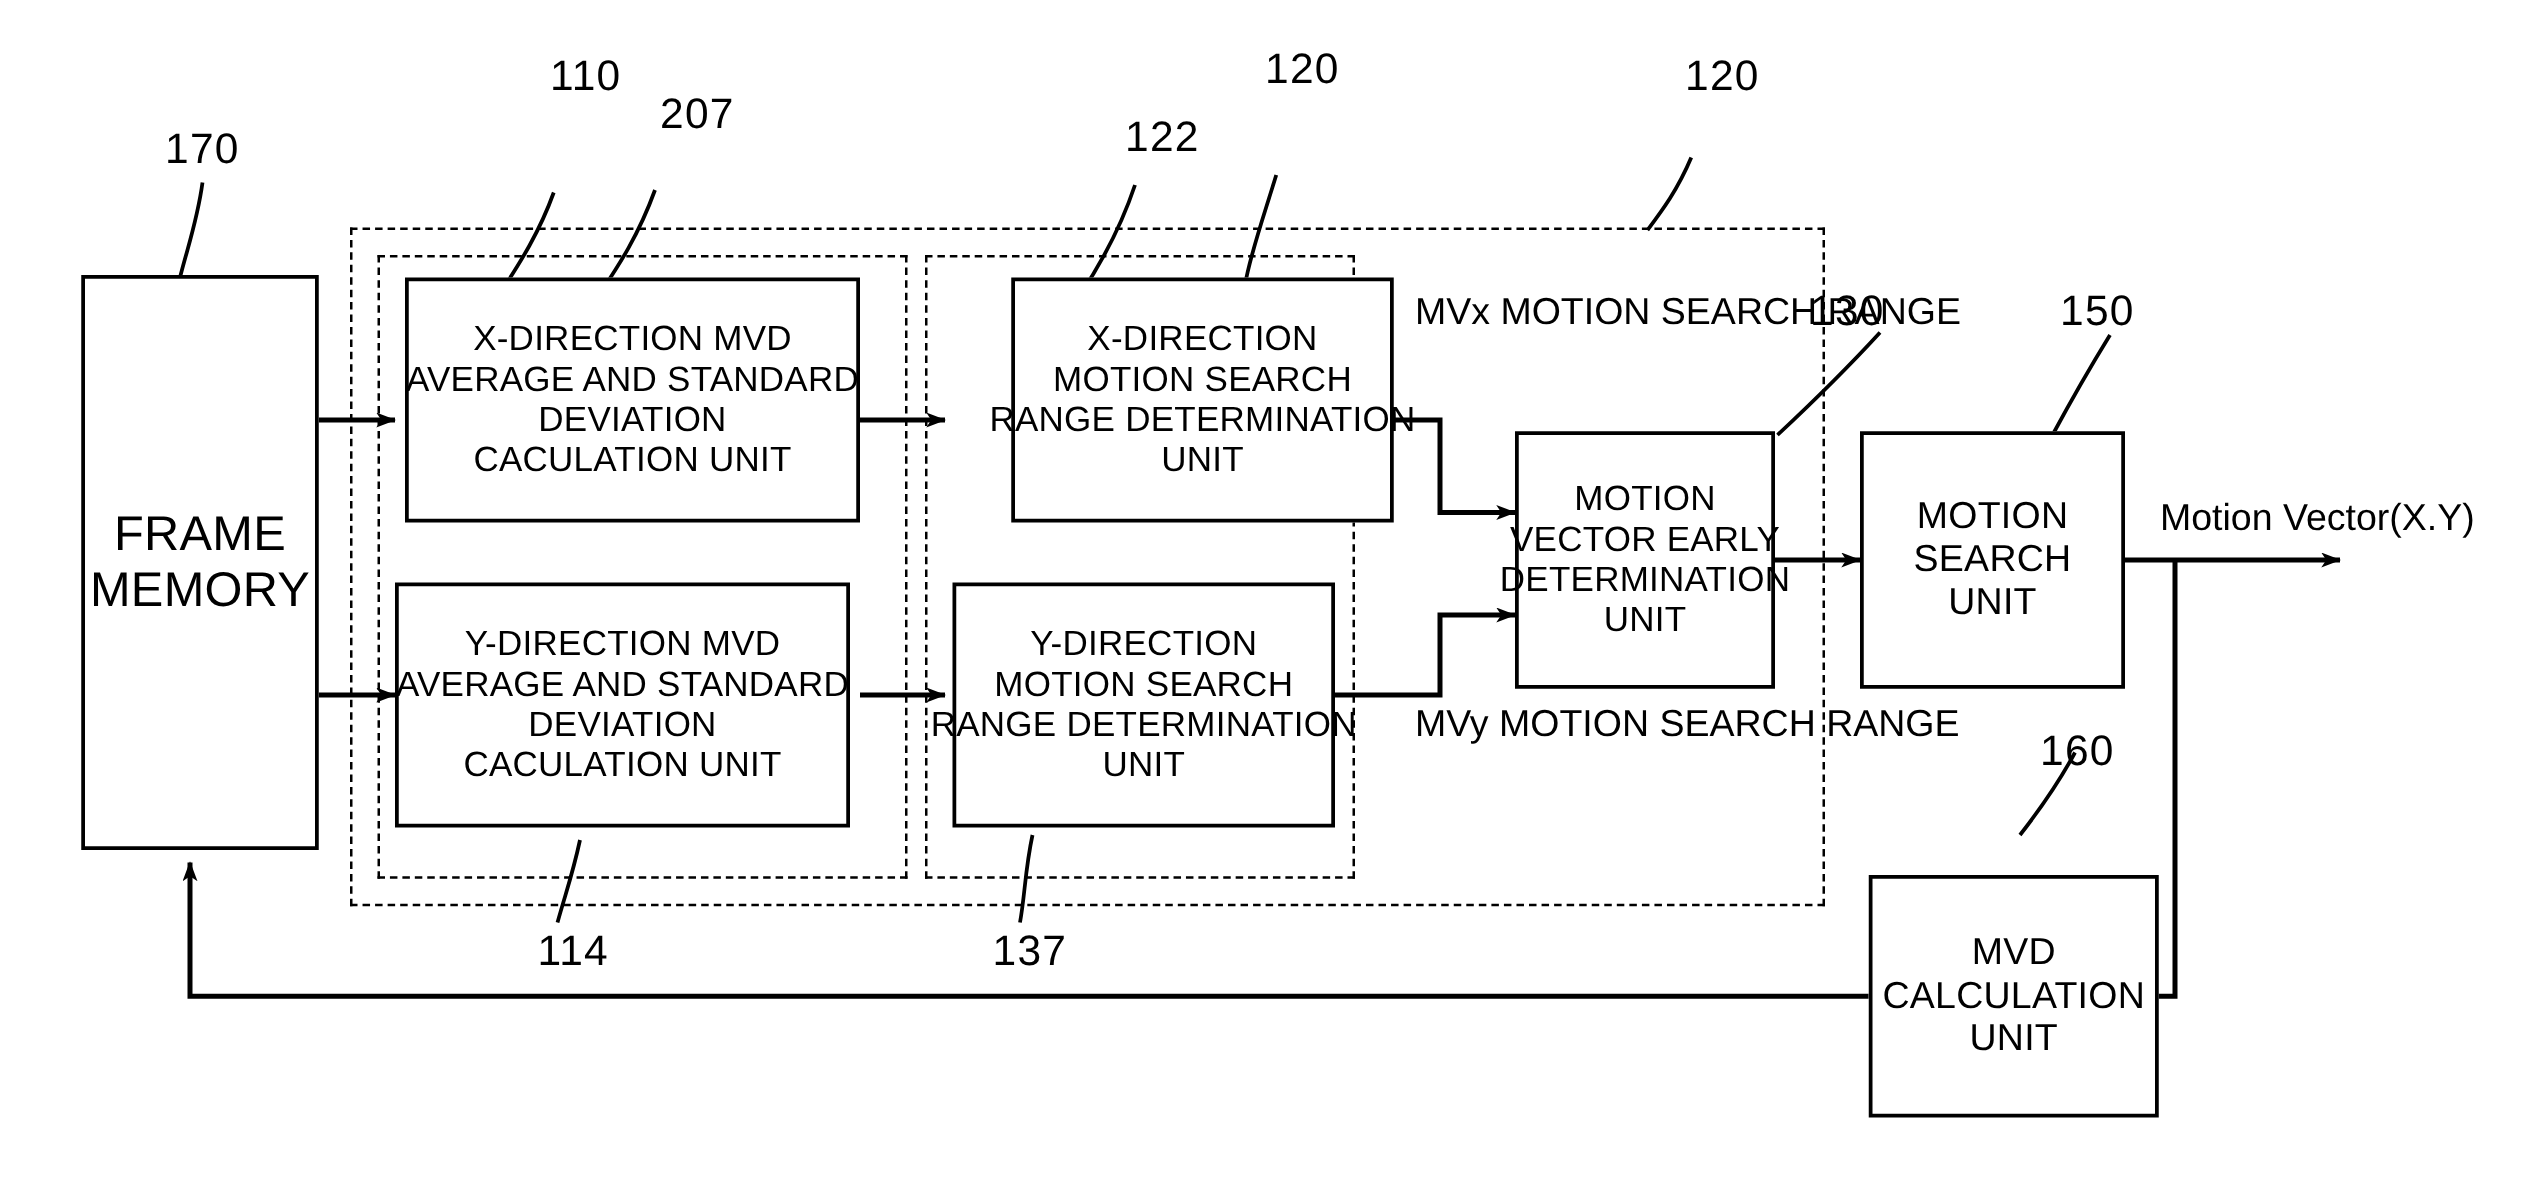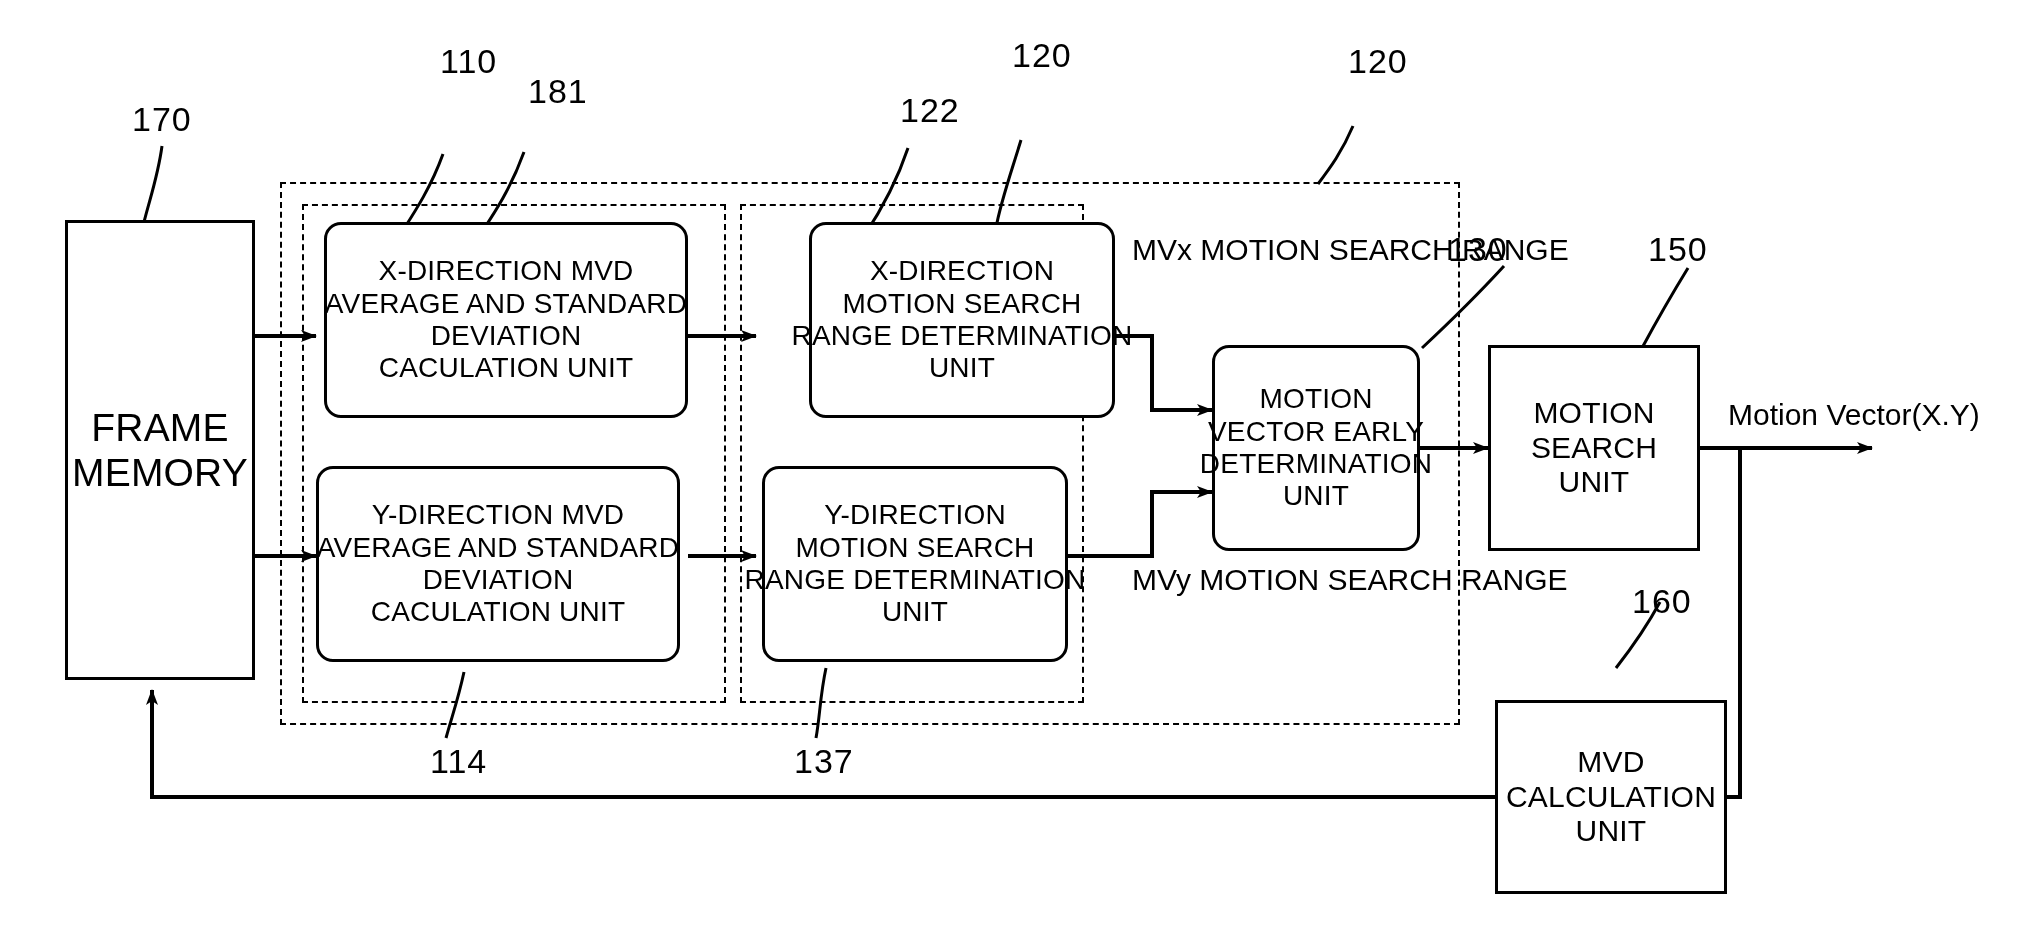--- a/index.html
+++ b/index.html
@@ -7,21 +7,21 @@
   #stage{position:relative;width:2027px;height:948px;overflow:hidden;background:#fff;}
   svg#wires{position:absolute;left:0;top:0;width:2027px;height:948px;}
 
   .dashbox{position:absolute;border:2px dashed #000;box-sizing:border-box;}
 
   .blk{position:absolute;box-sizing:border-box;border:3px solid #000;background:#fff;
        display:flex;flex-direction:column;align-items:center;justify-content:center;
        text-align:center;line-height:1.16;letter-spacing:.2px;}
   .blk span{display:block;white-space:nowrap;}
 
-  .f28{font-size:28px;border-radius:17px;}
+  .f28{font-size:28px;}
   .f30{font-size:30px;}
   .f31{font-size:39px;}
 
   .freetext{position:absolute;text-align:left;line-height:1.22;white-space:nowrap;}
   .refnum{position:absolute;font-size:34px;letter-spacing:1px;white-space:nowrap;}
   .outlabel{position:absolute;font-size:30px;white-space:nowrap;}
 </style>
 </head>
 <body>
 
@@ -137,21 +137,21 @@
 
   <div class="freetext f30" style="left:1132px;top:562px;">
     <span>MVy MOTION</span>
     <span>SEARCH RANGE</span>
   </div>
 
   <div class="outlabel" style="left:1728px;top:398px;">Motion Vector(X.Y)</div>
 
   <div class="refnum" style="left:132px;top:100px;text-align:center;">170</div>
   <div class="refnum" style="left:440px;top:42px;">110</div>
-  <div class="refnum" style="left:528px;top:72px;">181</div>
+  <div class="refnum" style="left:528px;top:72px;">207</div>
   <div class="refnum" style="left:900px;top:52px;margin-top:39px;">122</div>
   <div class="refnum" style="left:1012px;top:36px;">120</div>
   <div class="refnum" style="left:1348px;top:42px;">120</div>
   <div class="refnum" style="left:1448px;top:230px;">130</div>
   <div class="refnum" style="left:1648px;top:230px;">150</div>
   <div class="refnum" style="left:1632px;top:582px;">160</div>
   <div class="refnum" style="left:430px;top:742px;">114</div>
   <div class="refnum" style="left:794px;top:742px;">137</div>
 
 </div>

